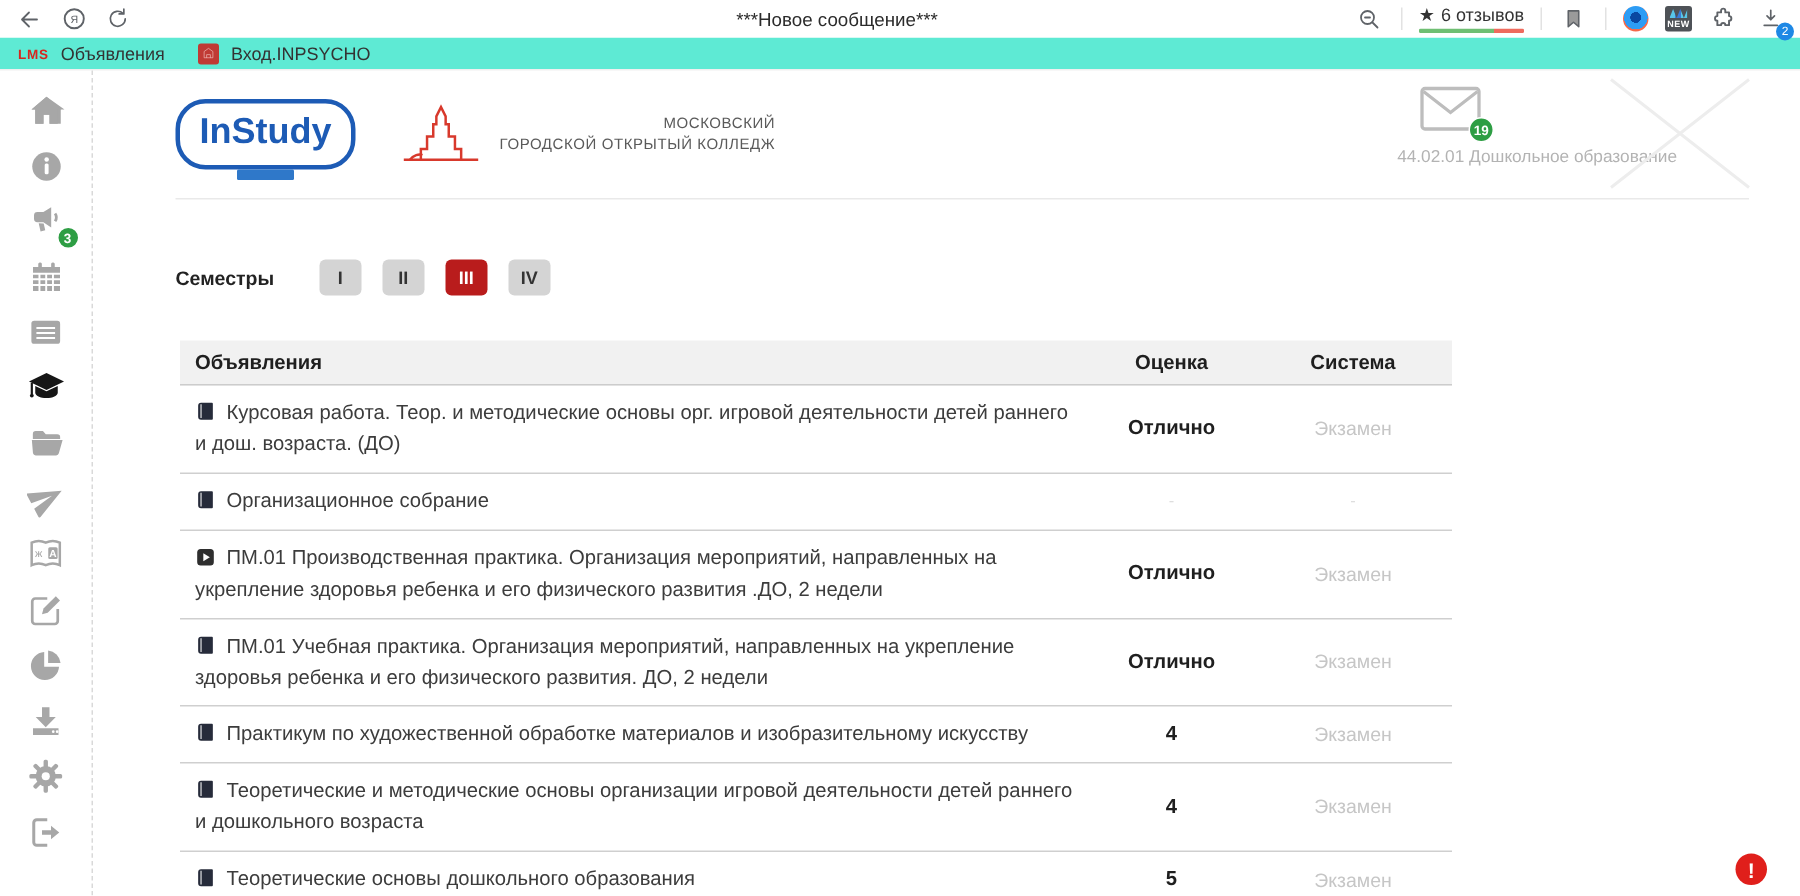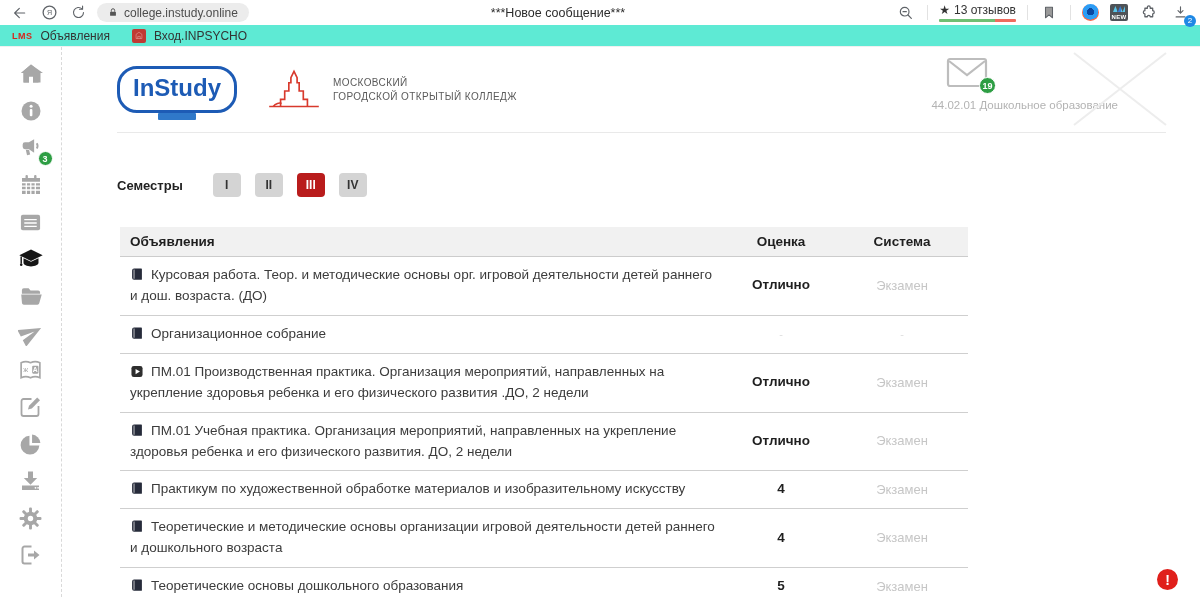--- a/index.html
+++ b/index.html
@@ -64,21 +64,21 @@
   
   .main-header { height:86px; margin:0 34px 0 55px; display:flex; align-items:center;
     border-bottom:1px solid #e9e9e9; position:relative; }
   .brand-box { border:3px solid #1d5bb5; border-radius:20px; padding:5px 13px 8px;
     color:#1d5bb5; font-weight:bold; font-size:24px; position:relative; cursor:pointer; }
   .brand-box::after { content:""; position:absolute; left:50%; transform:translateX(-50%);
     bottom:-10px; width:38px; height:7px; background:#2f78c9; border-radius:1px; }
   .college { display:flex; align-items:center; margin-left:26px; gap:8px; }
   .college svg { stroke:#d8392c; fill:none; stroke-width:1.6; }
   .college-text { font-size:10px; color:#5a5a5a; text-transform:uppercase; letter-spacing:.4px;
-    line-height:1.35; text-align:left; }
+    line-height:1.35; text-align:right; }
   .mail-wrap { position:absolute; right:178px; top:10px; cursor:pointer; }
   .mail-wrap svg { stroke:#bdbdbd; fill:none; stroke-width:2.2; }
   .mail-badge { position:absolute; right:-8px; bottom:-2px; width:17px; height:17px;
     background:#2e9e44; color:#fff; border-radius:50%; font-size:9px; font-weight:bold;
     display:flex; align-items:center; justify-content:center; border:1px solid #fff; }
   .program { position:absolute; right:48px; top:52px; font-size:11.5px; color:#b3b3b3; }
   .close-x { position:absolute; right:-10px; top:0; width:112px; height:82px; cursor:pointer; }
   .close-x svg { stroke:#ededed; stroke-width:2; }
   
   .semesters { display:flex; align-items:center; margin:40px 0 0 55px; gap:30px; }
@@ -119,41 +119,34 @@
         <circle cx="12" cy="12" r="9"></circle>
         <text x="12" y="16" font-size="10" text-anchor="middle" fill="#5f6368" stroke="none">Я</text>
       </svg>
   </span>
   <span class="tb-btn">
     <svg width="15" height="15" viewBox="0 0 24 24">
         <path d="M20 12a8 8 0 1 1-2.4-5.7"></path>
         <path d="M18.5 1.8v5h-5"></path>
       </svg>
   </span>
-  <div class="url-pill">
-    <svg width="10" height="11" viewBox="0 0 24 24">
-        <rect x="5" y="10" width="14" height="10" rx="1.5" fill="#555"></rect>
-        <path d="M8 10V7a4 4 0 0 1 8 0v3" fill="none" stroke="#555" stroke-width="2.4"></path>
-      </svg>
-    <span>college.instudy.online</span>
-  </div>
   <div class="page-title">***Новое сообщение***</div>
 
   <div class="tb-right">
     <span class="tb-btn">
       <svg width="16" height="16" viewBox="0 0 24 24">
           <circle cx="10" cy="10" r="6.5"></circle>
           <path d="M15 15l5 5M7.5 10h5"></path>
         </svg>
     </span>
     <span class="tb-sep"></span>
     <div class="reviews">
       <div class="reviews-line">
         <span>★</span>
-        <span>13 отзывов</span>
+        <span>6 отзывов</span>
       </div>
       <div class="reviews-bar">
         <span class="g" id="rating-green" style="width: 72%;"></span>
           <span class="r"></span>
       </div>
     </div>
     <span class="tb-sep"></span>
     <span class="tb-btn flag-icon">
       <svg width="14" height="15" viewBox="0 0 24 24">
           <path d="M6 3h12v18l-6-5-6 5z"></path>

